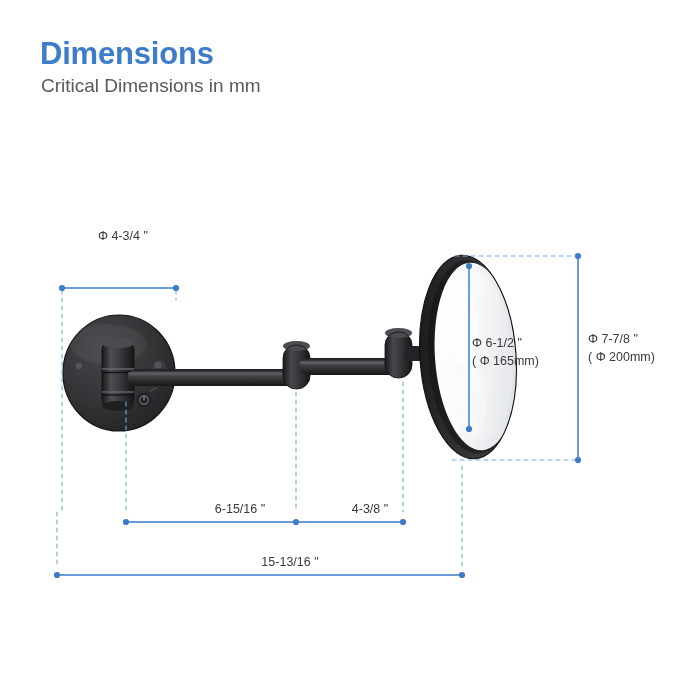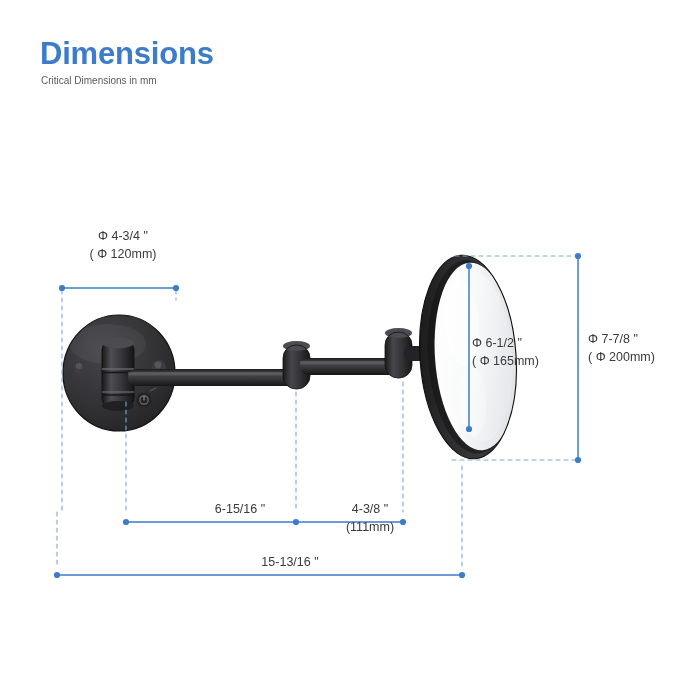--- a/index.html
+++ b/index.html
@@ -12,21 +12,21 @@
   }
   #stage{position:absolute;inset:0;width:700px;height:700px;}
 
   
   .hdr{position:absolute;left:40px;top:38px;}
   .hdr-title{
     font-size:31px;font-weight:bold;letter-spacing:-0.2px;
     color:#3d7cc9;line-height:1.05;margin:0;
   }
   .hdr-sub{
-    font-size:10px;color:#5a5a5a;margin:4px 0 0 1px;line-height:1.2;
+    font-size:19px;color:#5a5a5a;margin:4px 0 0 1px;line-height:1.2;
   }
 
   
   svg.draw{position:absolute;left:0;top:0;width:700px;height:700px;}
 
   
   .dim{
     position:absolute;
     font-size:12.5px;color:#3a3a3a;
     text-align:center;line-height:1.45;
@@ -217,39 +217,37 @@
         <path d="M462 466 V568" stroke="#7aa9dd" stroke-width="1.1" stroke-dasharray="4 4" fill="none"></path>
         <path d="M57 575 H462" stroke="#3d7cc9" stroke-width="1.5" fill="none"></path>
         <circle cx="57" cy="575" r="3.1" fill="#3d7cc9"></circle>
         <circle cx="462" cy="575" r="3.1" fill="#3d7cc9"></circle>
       </g>
     </g>
   </svg>
 
   <div class="dim" id="lbl-plate">
     <span class="l1">Φ 4-3/4 "</span>
-    <span class="l2">( Φ 120mm)</span>
   </div>
 
   <div class="dim" id="lbl-mirror-inner">
     <span class="l1">Φ 6-1/2 "</span>
     <span class="l2">( Φ 165mm)</span>
   </div>
 
   <div class="dim" id="lbl-mirror-outer">
     <span class="l1">Φ 7-7/8 "</span>
     <span class="l2">( Φ 200mm)</span>
   </div>
 
   <div class="dim" id="lbl-seg1">
     <span class="l1">6-15/16 "</span>
   </div>
 
   <div class="dim" id="lbl-seg2">
     <span class="l1">4-3/8 "</span>
-    <span class="l2">(111mm)</span>
   </div>
 
   <div class="dim" id="lbl-total">
     <span class="l1">15-13/16 "</span>
   </div>
 
 </div>
 
 </body></html>

